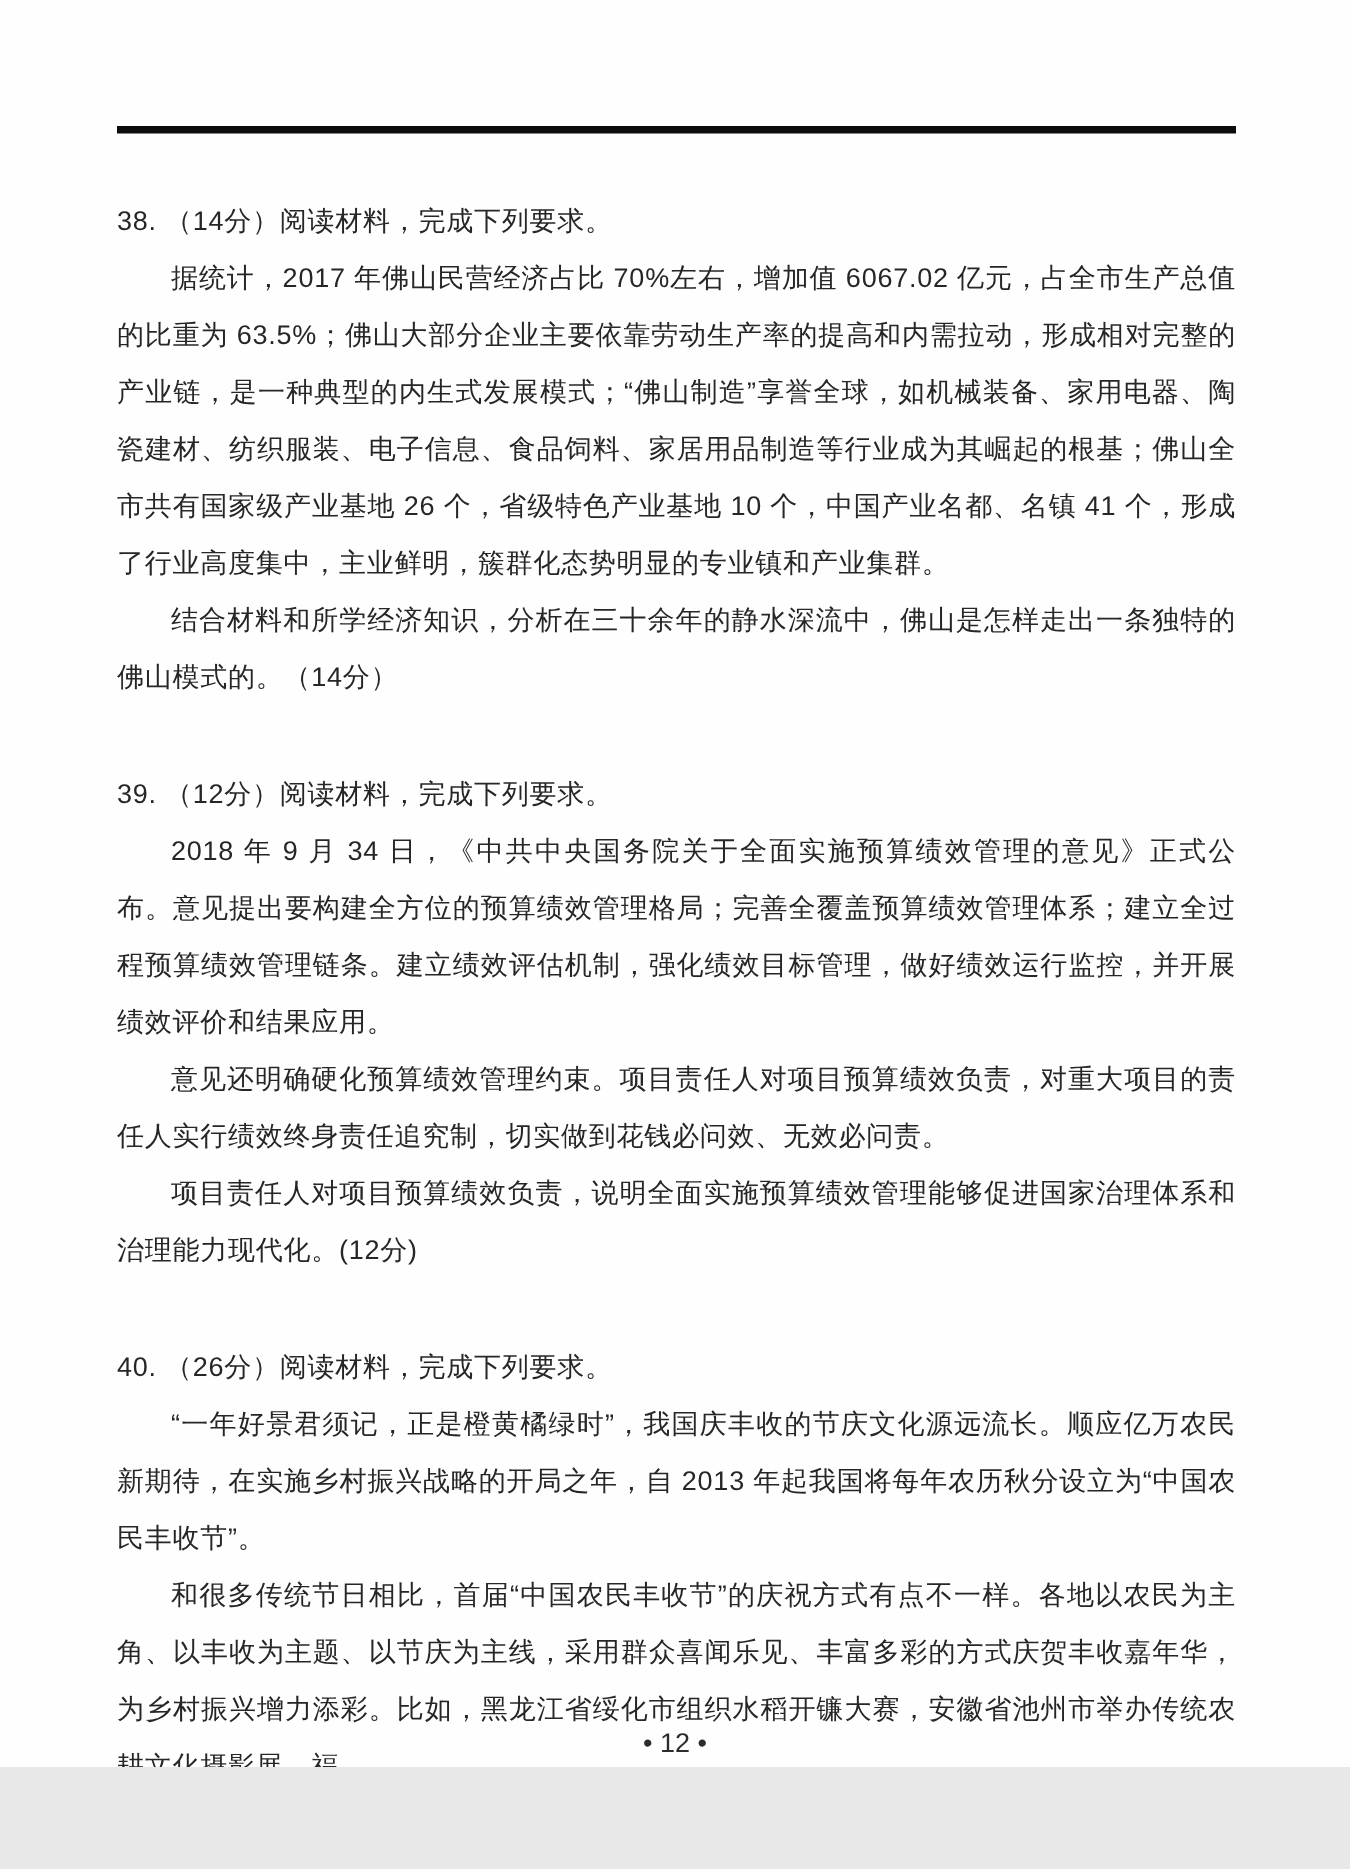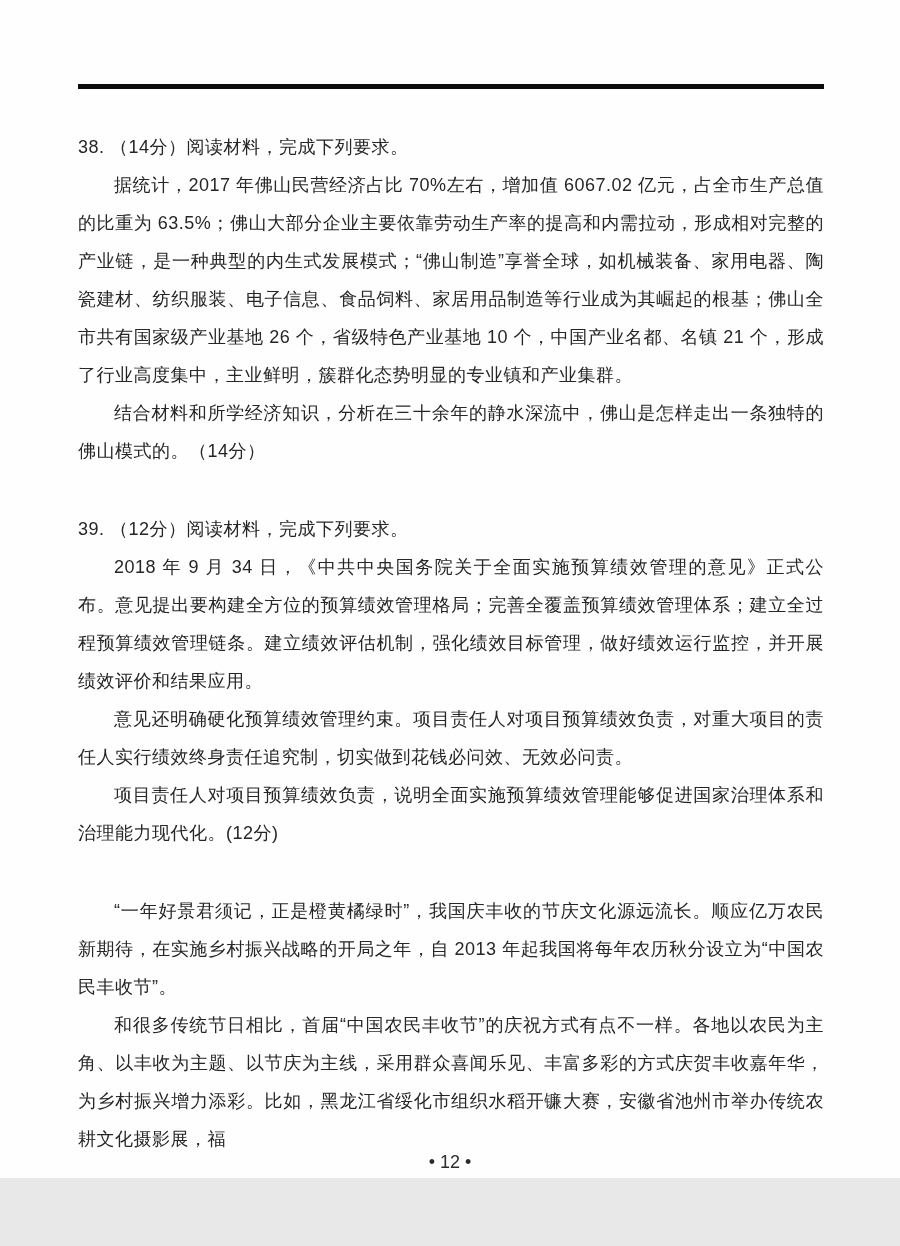--- a/index.html
+++ b/index.html
@@ -62,32 +62,33 @@
 <body>
 
 <div class="page">
 
   <div class="header-rule"></div>
 
   <div class="content">
 
     <section class="question">
       <p class="q-header">38. （14分）阅读材料，完成下列要求。</p>
-      <p class="indent">据统计，2017 年佛山民营经济占比 70%左右，增加值 6067.02 亿元，占全市生产总值的比重为 63.5%；佛山大部分企业主要依靠劳动生产率的提高和内需拉动，形成相对完整的产业链，是一种典型的内生式发展模式；“佛山制造”享誉全球，如机械装备、家用电器、陶瓷建材、纺织服装、电子信息、食品饲料、家居用品制造等行业成为其崛起的根基；佛山全市共有国家级产业基地 26 个，省级特色产业基地 10 个，中国产业名都、名镇 21 个，形成了行业高度集中，主业鲜明，簇群化态势明显的专业镇和产业集群。</p>
+      <p class="indent">据统计，2017 年佛山民营经济占比 70%左右，增加值 6067.02 亿元，占全市生产总值的比重为 63.5%；佛山大部分企业主要依靠劳动生产率的提高和内需拉动，形成相对完整的产业链，是一种典型的内生式发展模式；“佛山制造”享誉全球，如机械装备、家用电器、陶瓷建材、纺织服装、电子信息、食品饲料、家居用品制造等行业成为其崛起的根基；佛山全市共有国家级产业基地 26 个，省级特色产业基地 10 个，中国产业名都、名镇 41 个，形成了行业高度集中，主业鲜明，簇群化态势明显的专业镇和产业集群。</p>
       <p class="indent">结合材料和所学经济知识，分析在三十余年的静水深流中，佛山是怎样走出一条独特的佛山模式的。（14分）</p>
     </section>
 
     <section class="question">
       <p class="q-header">39. （12分）阅读材料，完成下列要求。</p>
       <p class="indent">2018 年 9 月 34 日，《中共中央国务院关于全面实施预算绩效管理的意见》正式公布。意见提出要构建全方位的预算绩效管理格局；完善全覆盖预算绩效管理体系；建立全过程预算绩效管理链条。建立绩效评估机制，强化绩效目标管理，做好绩效运行监控，并开展绩效评价和结果应用。</p>
       <p class="indent">意见还明确硬化预算绩效管理约束。项目责任人对项目预算绩效负责，对重大项目的责任人实行绩效终身责任追究制，切实做到花钱必问效、无效必问责。</p>
       <p class="indent">项目责任人对项目预算绩效负责，说明全面实施预算绩效管理能够促进国家治理体系和治理能力现代化。(12分)</p>
     </section>
 
     <section class="question">
+      <p class="q-header">40. （26分）阅读材料，完成下列要求。</p>
       <p class="indent">“一年好景君须记，正是橙黄橘绿时”，我国庆丰收的节庆文化源远流长。顺应亿万农民新期待，在实施乡村振兴战略的开局之年，自 2013 年起我国将每年农历秋分设立为“中国农民丰收节”。</p>
       <p class="indent">和很多传统节日相比，首届“中国农民丰收节”的庆祝方式有点不一样。各地以农民为主角、以丰收为主题、以节庆为主线，采用群众喜闻乐见、丰富多彩的方式庆贺丰收嘉年华，为乡村振兴增力添彩。比如，黑龙江省绥化市组织水稻开镰大赛，安徽省池州市举办传统农耕文化摄影展，福</p>
     </section>
 
   </div>
 
   <div class="page-footer">• 12 •</div>
 
 </div>
 

